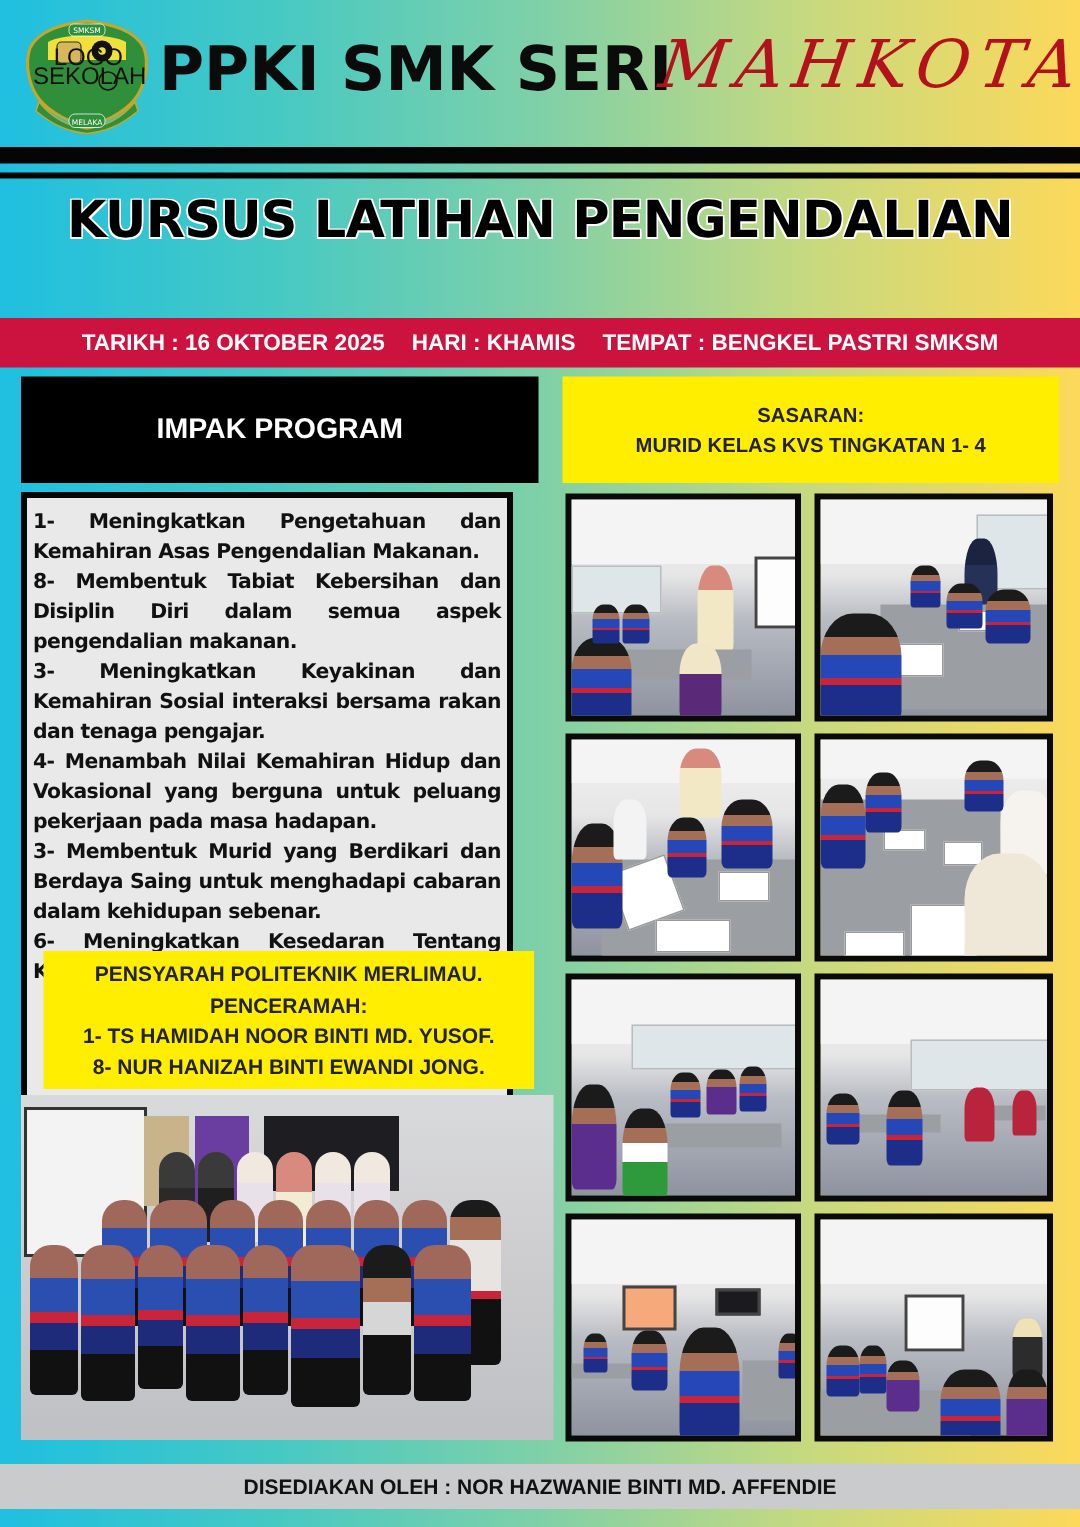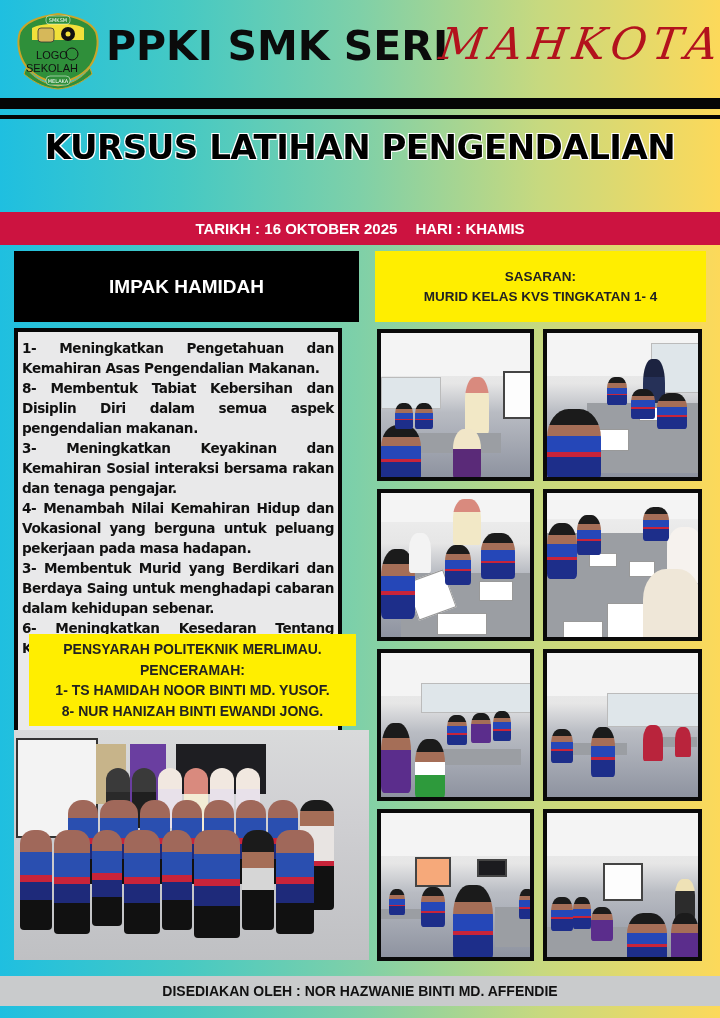--- a/index.html
+++ b/index.html
@@ -9,22 +9,22 @@
       font-family: "Liberation Sans", sans-serif;
       background: linear-gradient(90deg, #1fbfe0 0%, #45c9c4 25%, #7fd0a8 50%, #c7d97f 75%, #fcd95a 100%);
     }
     .abs { position: absolute; }
 
     
     .logo {
       left: 12px; top: 10px; width: 92px; height: 80px;
     }
     .logo-text {
-      position: absolute; left: 10px; top: 39px; width: 60px;
-      font-size: 11px; line-height: 13px; color: #111; text-align: center;
+      position: absolute; left: 10px; top: 22px; width: 60px;
+      font-size: 16px; line-height: 13px; color: #111; text-align: right;
       font-family: "Liberation Sans", sans-serif;
     }
     .school-title {
       left: 106px; top: 22px; font-size: 41px; font-weight: bold; color: #0b0b0b;
       letter-spacing: 0px; white-space: nowrap; font-family: "DejaVu Sans", sans-serif;
     }
     .school-script {
       left: 440px; top: 18px; font-size: 44px; color: #b3121d; font-style: italic;
       letter-spacing: 6px; white-space: nowrap; font-family: "DejaVu Serif", serif;
       transform: skewX(-8deg);
@@ -148,23 +148,24 @@
 <div class="abs rule-thick"></div>
 <div class="abs rule-thin"></div>
 
 <div class="abs course-title">
   <div>KURSUS LATIHAN PENGENDALIAN</div>
 </div>
 
 <div class="abs info-bar">
   <span>TARIKH : 16 OKTOBER 2025</span>
   <span>HARI : KHAMIS</span>
-</div>
-
-<div class="abs impak-header">IMPAK HAMIDAH</div>
+  <span>TEMPAT : BENGKEL PASTRI  SMKSM</span>
+</div>
+
+<div class="abs impak-header">IMPAK PROGRAM</div>
 
 <div class="abs sasaran-box">
   <div>SASARAN:</div>
   <div>MURID KELAS KVS TINGKATAN 1- 4</div>
 </div>
 
 <div class="abs impak-box">
   <ul class="impak-list">
     <li>1- Meningkatkan Pengetahuan dan Kemahiran Asas Pengendalian Makanan.</li>
     <li>8- Membentuk Tabiat Kebersihan dan Disiplin Diri dalam semua aspek pengendalian makanan.</li>

